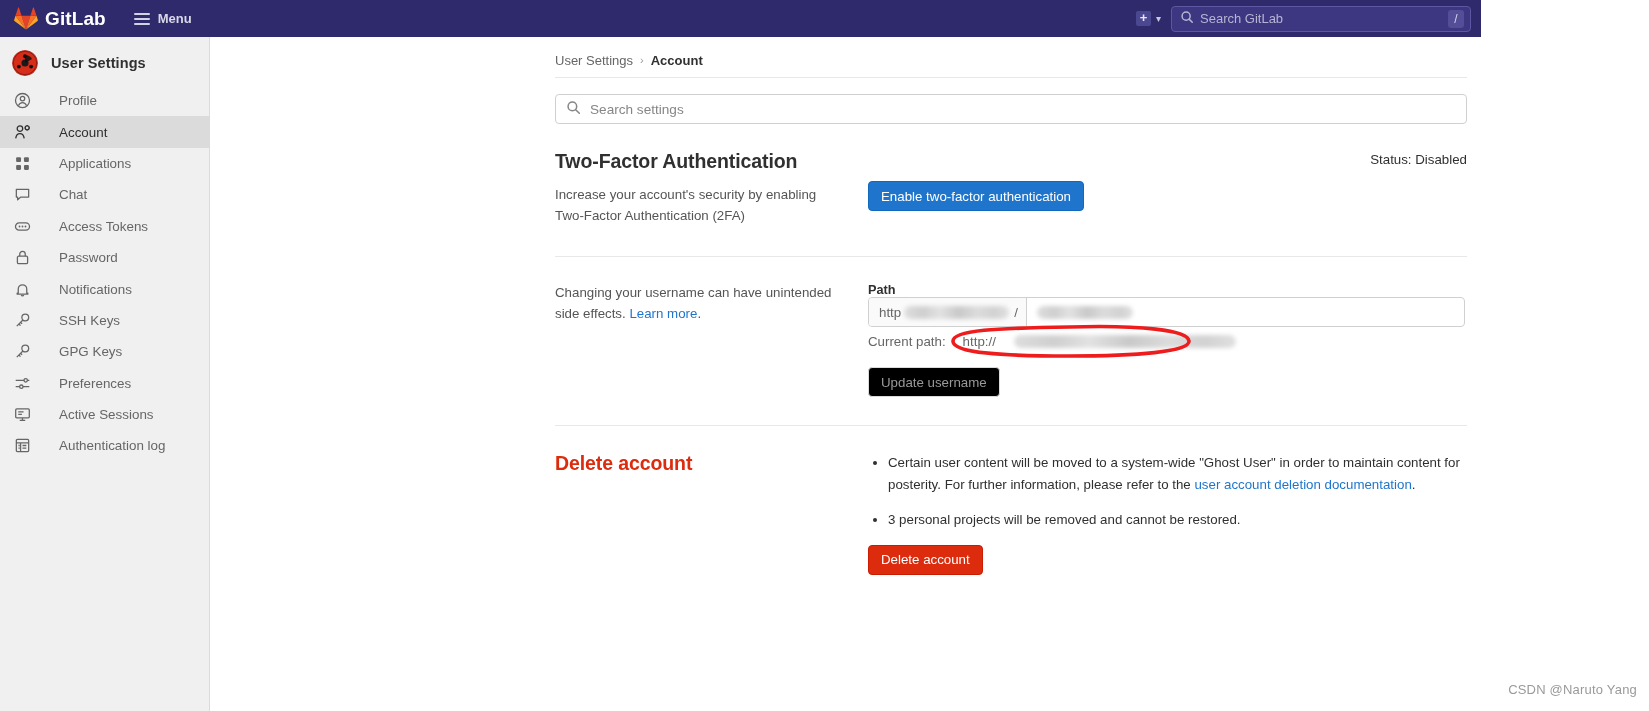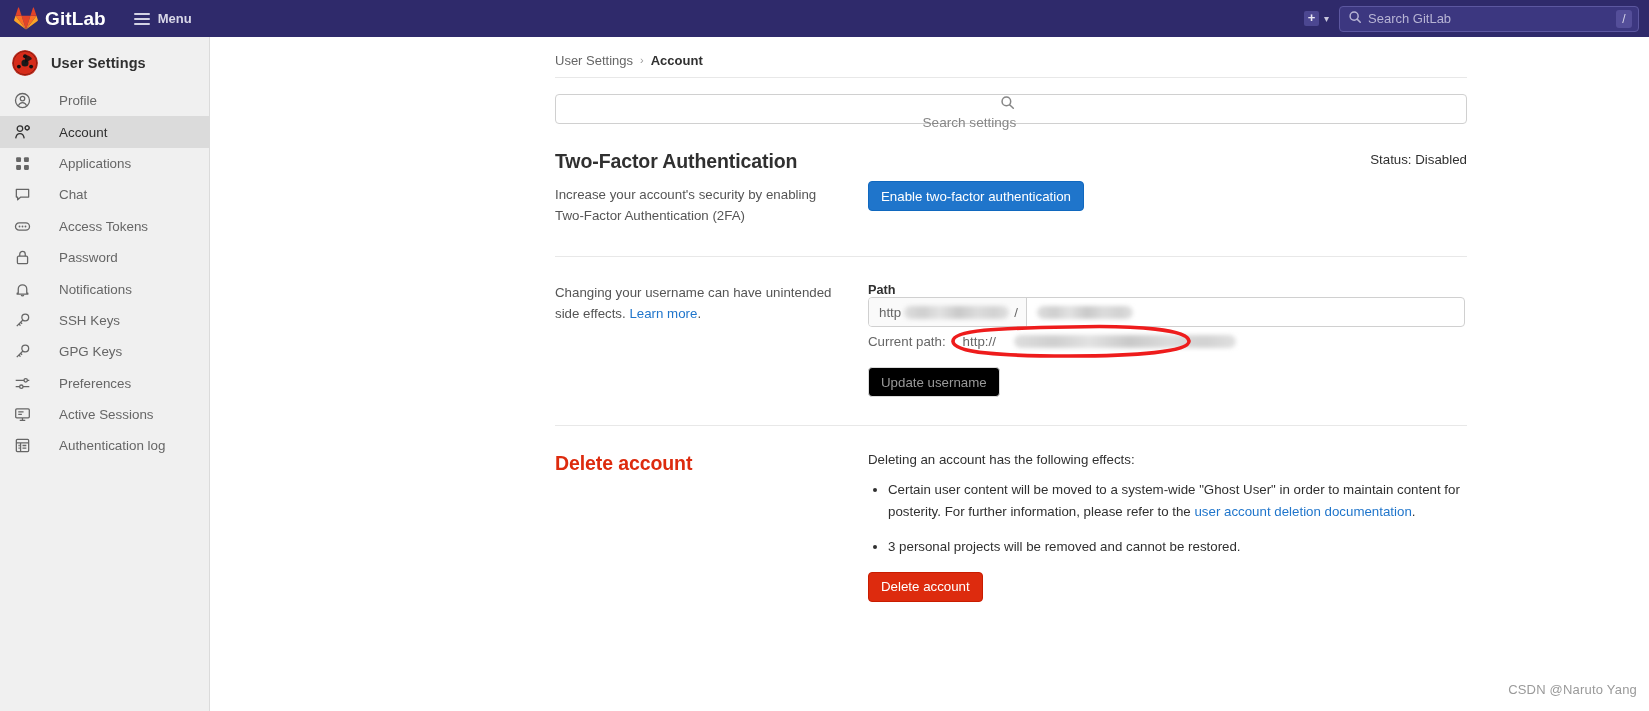--- a/index.html
+++ b/index.html
@@ -8,21 +8,21 @@
     width: 1649px; height: 711px;
     overflow: hidden;
     background: #ffffff;
     font-family: "Liberation Sans", sans-serif;
     -webkit-font-smoothing: antialiased;
   }
 
   
   #topbar {
     position: absolute; top: 0; left: 0;
-    width: 1649px; height: 37px;
+    width: 1481px; height: 37px;
     background: #2f2a6b;
     display: flex; align-items: center;
     z-index: 40;
   }
   #brand { display: flex; align-items: center; margin-left: 14px; }
   #brand .tanuki { width: 24px; height: 23px; display: block; }
   #brand .wordmark {
     color: #fff; font-size: 19px; font-weight: 700;
     letter-spacing: .1px; margin-left: 7px;
   }
@@ -119,21 +119,20 @@
   #breadcrumb .sep { color: #999; font-size: 11px; }
   #breadcrumb .crumb-current { color: #303030; font-weight: 700; cursor: pointer; }
   .hrule { height: 1px; background: #e8e8e8; border: 0; margin: 0; }
 
   #settings-search {
     margin-top: 16px;
     height: 30px; width: 912px;
     border: 1px solid #d0d0d0; border-radius: 4px;
     display: flex; align-items: center; padding: 0 10px;
     background: #fff;
-    flex-direction: column;
   }
   #settings-search .mag2 { margin-right: 7px; flex: 0 0 auto; }
   #settings-search input {
     flex: 1; border: 0; outline: 0; background: transparent;
     font-size: 13.6px; color: #303030; font-family: "Liberation Sans", sans-serif;
   }
   #settings-search input::placeholder { color: #868686; opacity: 1; }
 
   .section { display: flex; padding-top: 26px; }
   .sec-left { width: 313px; flex: 0 0 313px; padding-right: 22px; }
@@ -465,21 +464,20 @@
       </div>
     </div>
 
     <hr class="hrule" style="margin-top:28px">
 
     <div class="section">
       <div class="sec-left">
         <h2 class="sec-title danger">Delete account</h2>
       </div>
       <div class="sec-right">
-        <p class="effects-intro">Deleting an account has the following effects:</p>
         <ul class="effects">
           <li><span>Certain user content will be moved to a system-wide "Ghost User" in order to maintain content for posterity. For further information, please refer to the </span><a class="inline-link">user account deletion documentation</a><span>.</span></li>
           <li><span>3 personal projects will be removed and cannot be restored.</span></li>
         </ul>
         <div class="delete-btn-wrap">
           <button class="btn btn-danger">Delete account</button>
         </div>
       </div>
     </div>
 

